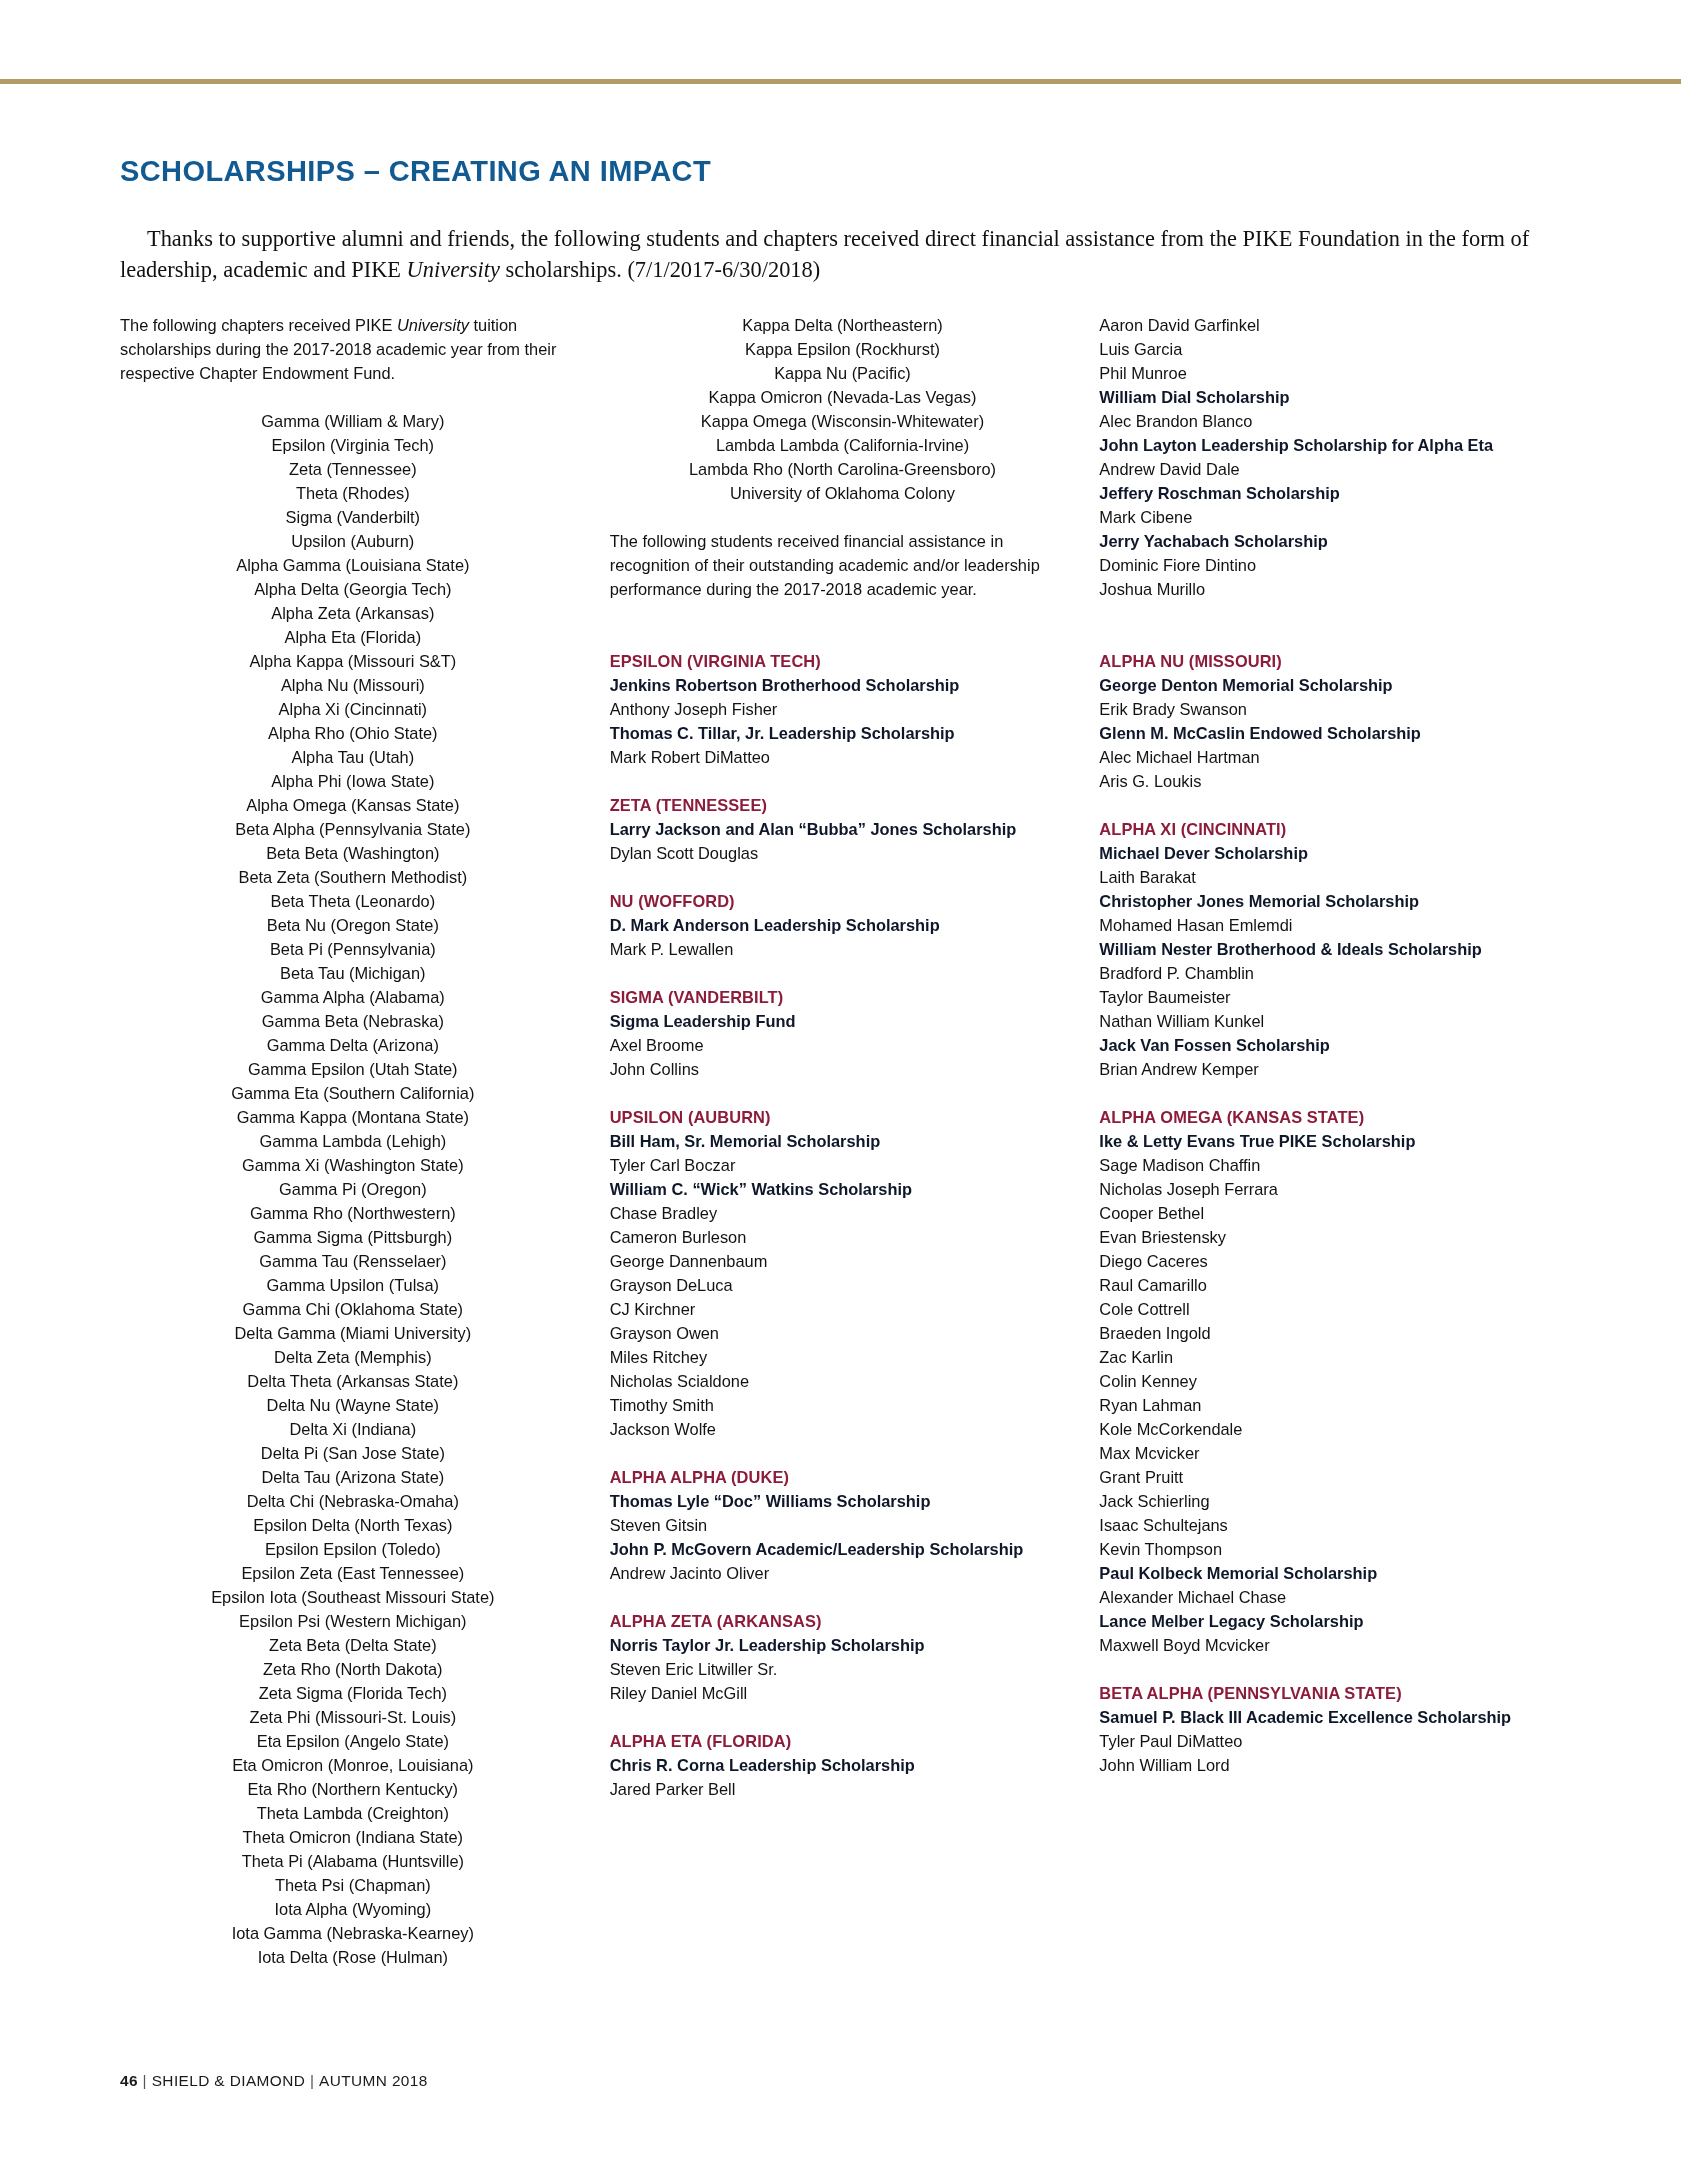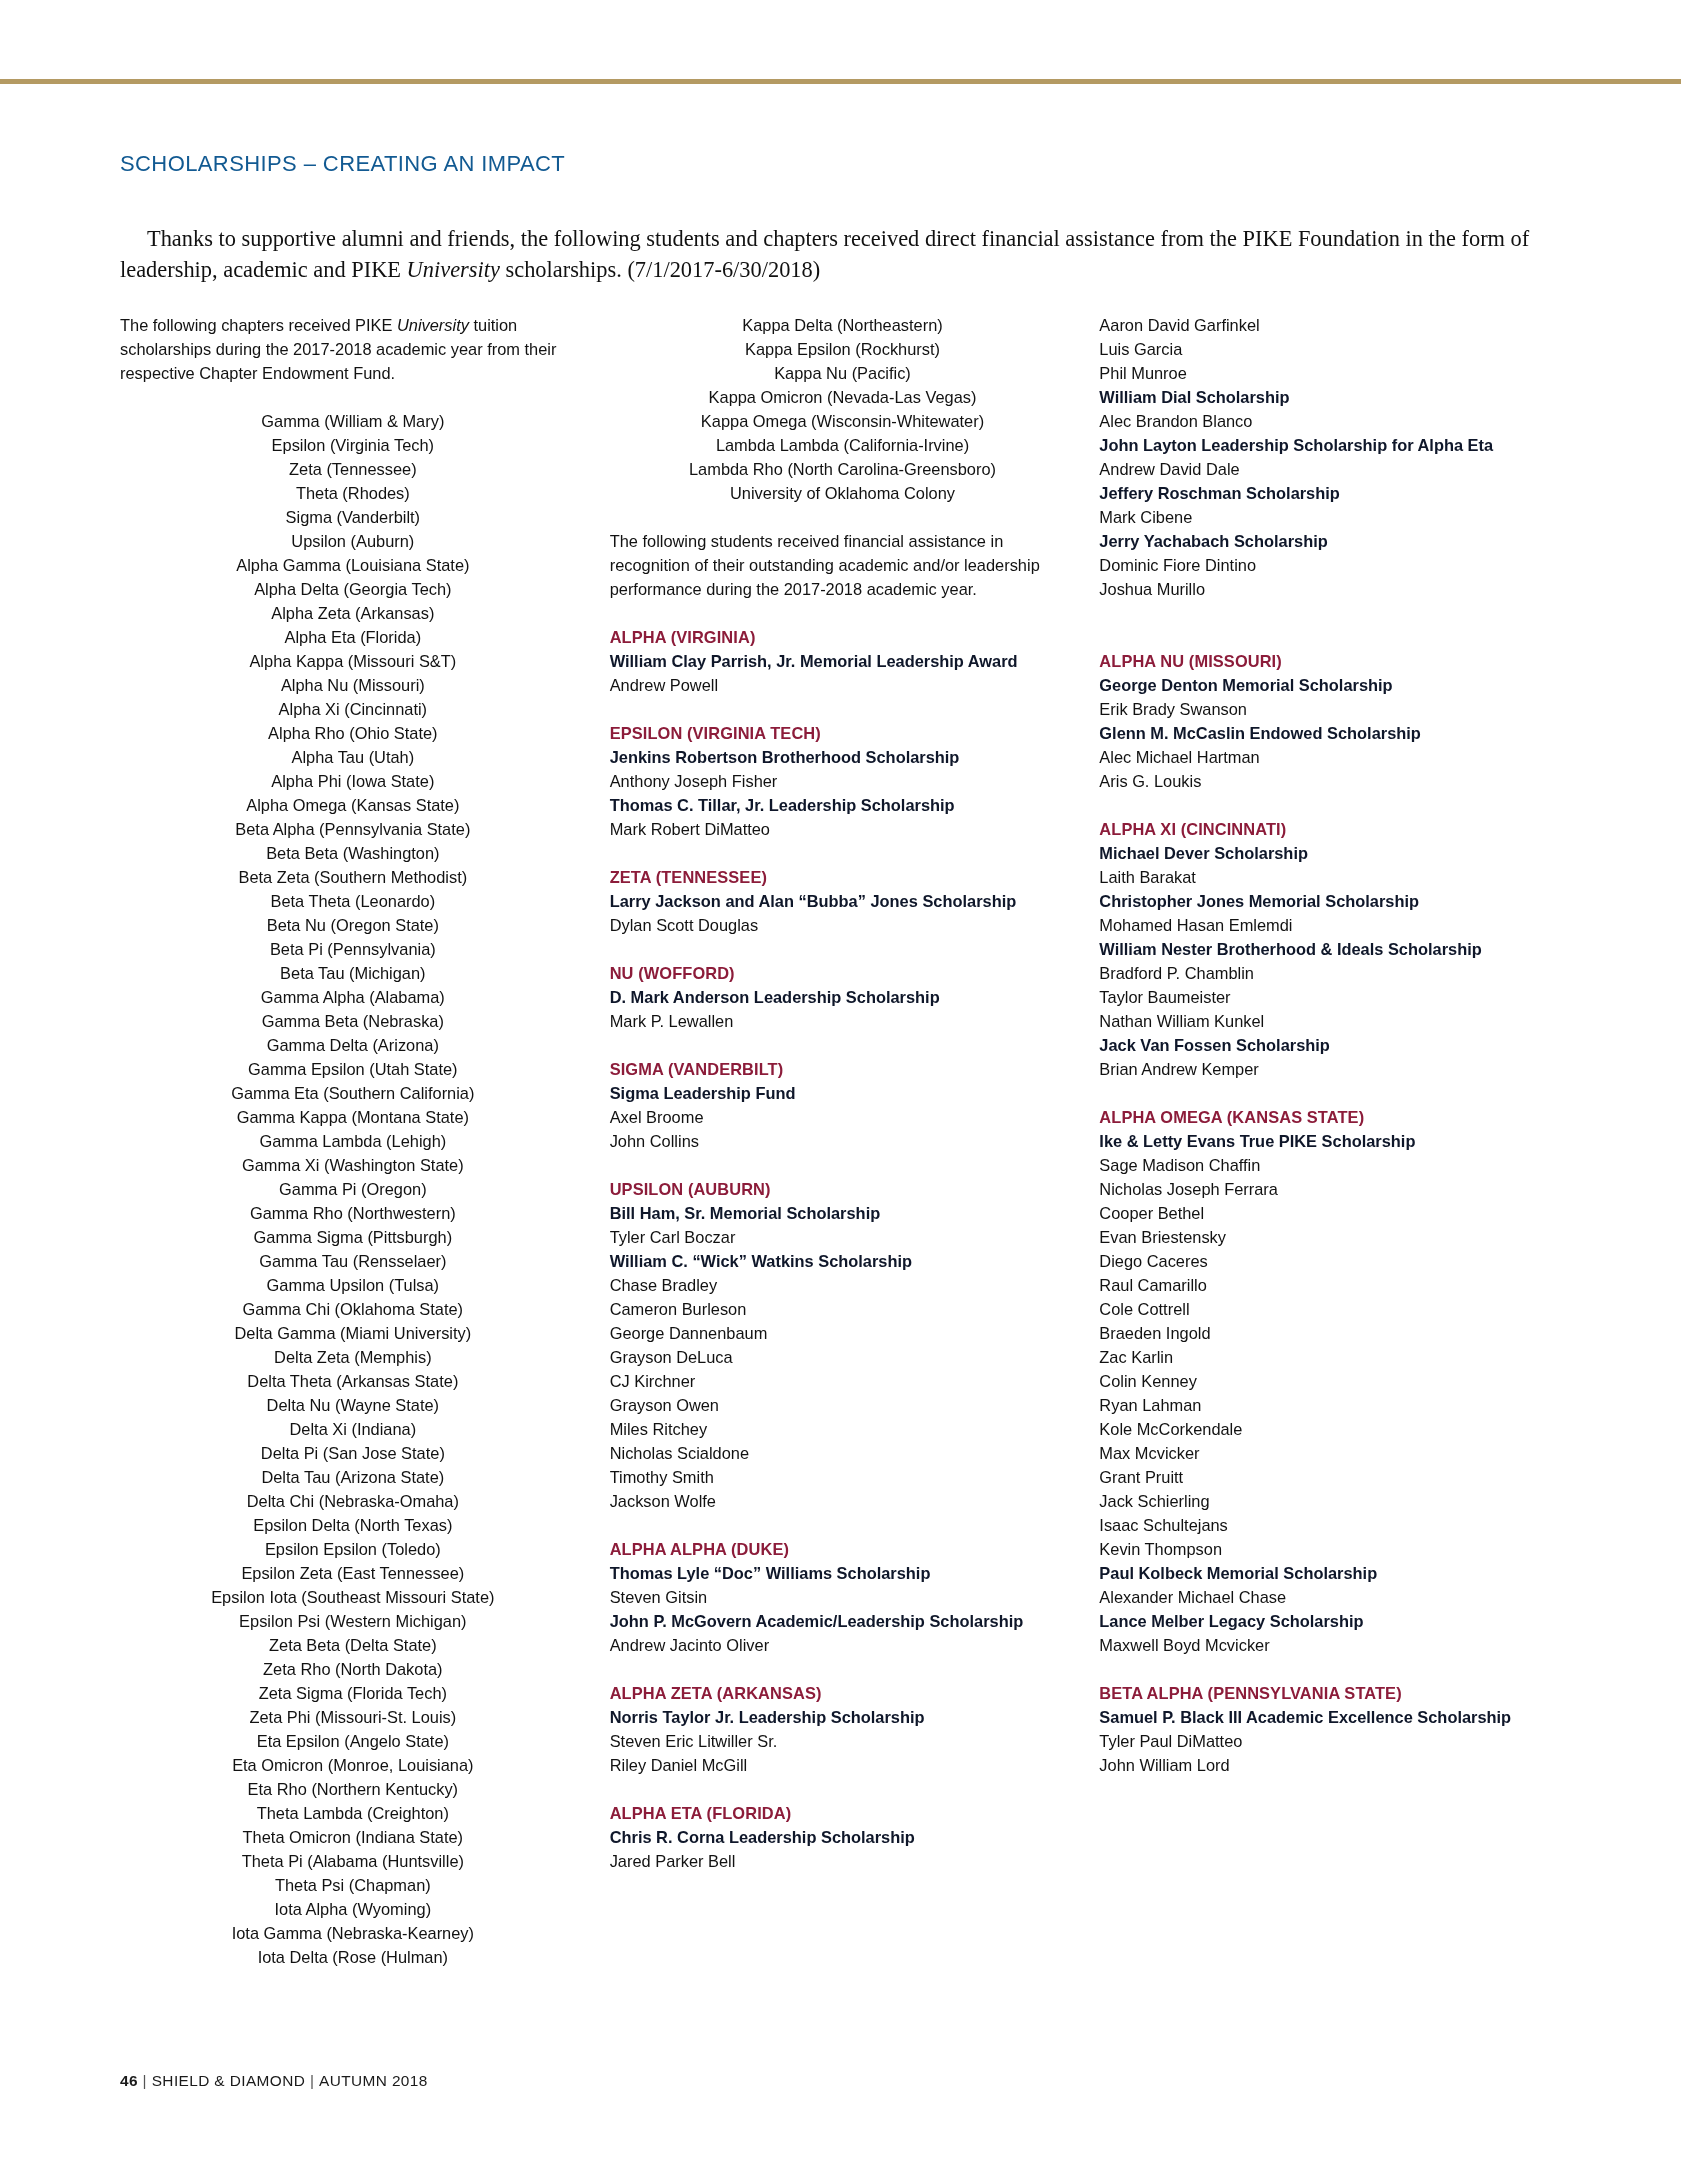--- a/index.html
+++ b/index.html
@@ -28,22 +28,22 @@
     top: 79px;
     height: 4.7px;
     background: #b49a63;
   }
   
   #page-title {
     position: absolute;
     left: 120px;
     top: 136px;
     font-family: "Liberation Sans", sans-serif;
-    font-weight: 400;
-    font-size: 22px;
+    font-weight: 700;
+    font-size: 29px;
     letter-spacing: 0.4px;
     color: #125a92;
     white-space: nowrap;
   }
   
   #intro {
     position: absolute;
     left: 120px;
     top: 201px;
     width: 1445px;
@@ -222,25 +222,20 @@
           <li>Kappa Omicron (Nevada-Las Vegas)</li>
           <li>Kappa Omega (Wisconsin-Whitewater)</li>
           <li>Lambda Lambda (California-Irvine)</li>
           <li>Lambda Rho (North Carolina-Greensboro)</li>
           <li>University of Oklahoma Colony</li>
         </ul>
       <div class="gap"></div>
       <p class="body-para">The following students received financial assistance in recognition of their outstanding academic and/or leadership performance during the 2017-2018 academic year.</p>
       <div id="col2-sections">
           <div class="gap"></div>
-          <div class="section">
-            <div class="sect-head">ALPHA (VIRGINIA)</div>
-            <div class="award">William Clay Parrish, Jr. Memorial Leadership Award</div>
-            <div class="recipient">Andrew Powell</div>
-          </div>
           <div class="gap"></div>
           <div class="section">
             <div class="sect-head">EPSILON (VIRGINIA TECH)</div>
             <div class="award">Jenkins Robertson Brotherhood Scholarship</div>
             <div class="recipient">Anthony Joseph Fisher</div>
             <div class="award">Thomas C. Tillar, Jr. Leadership Scholarship</div>
             <div class="recipient">Mark Robert DiMatteo</div>
           </div>
           <div class="gap"></div>
           <div class="section">

